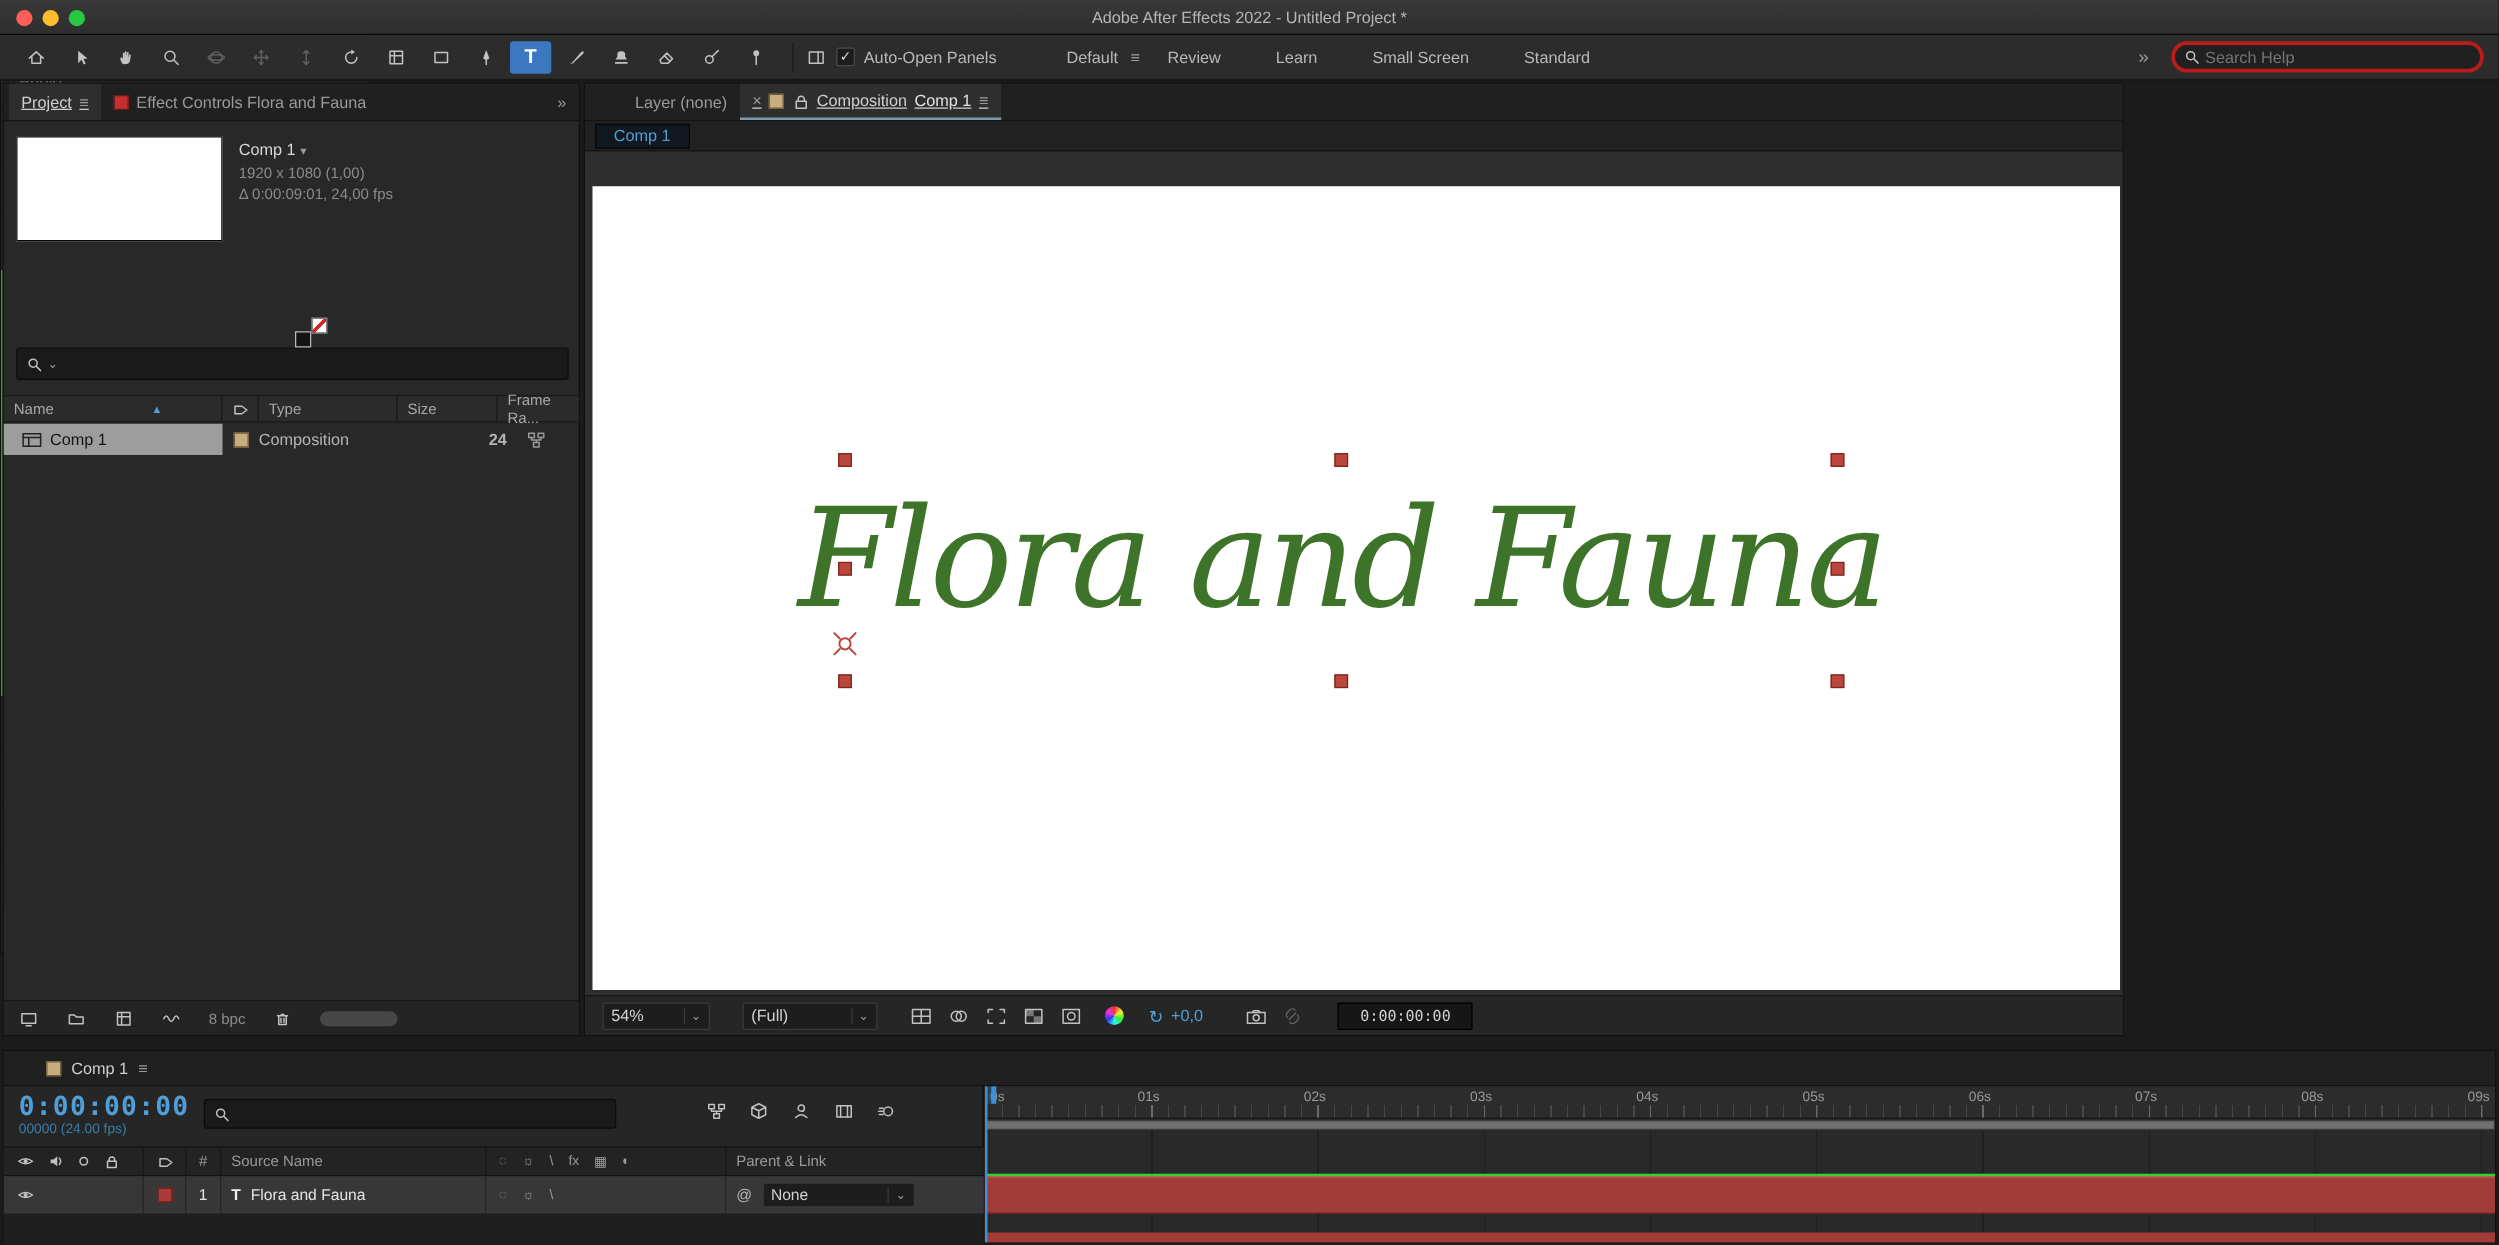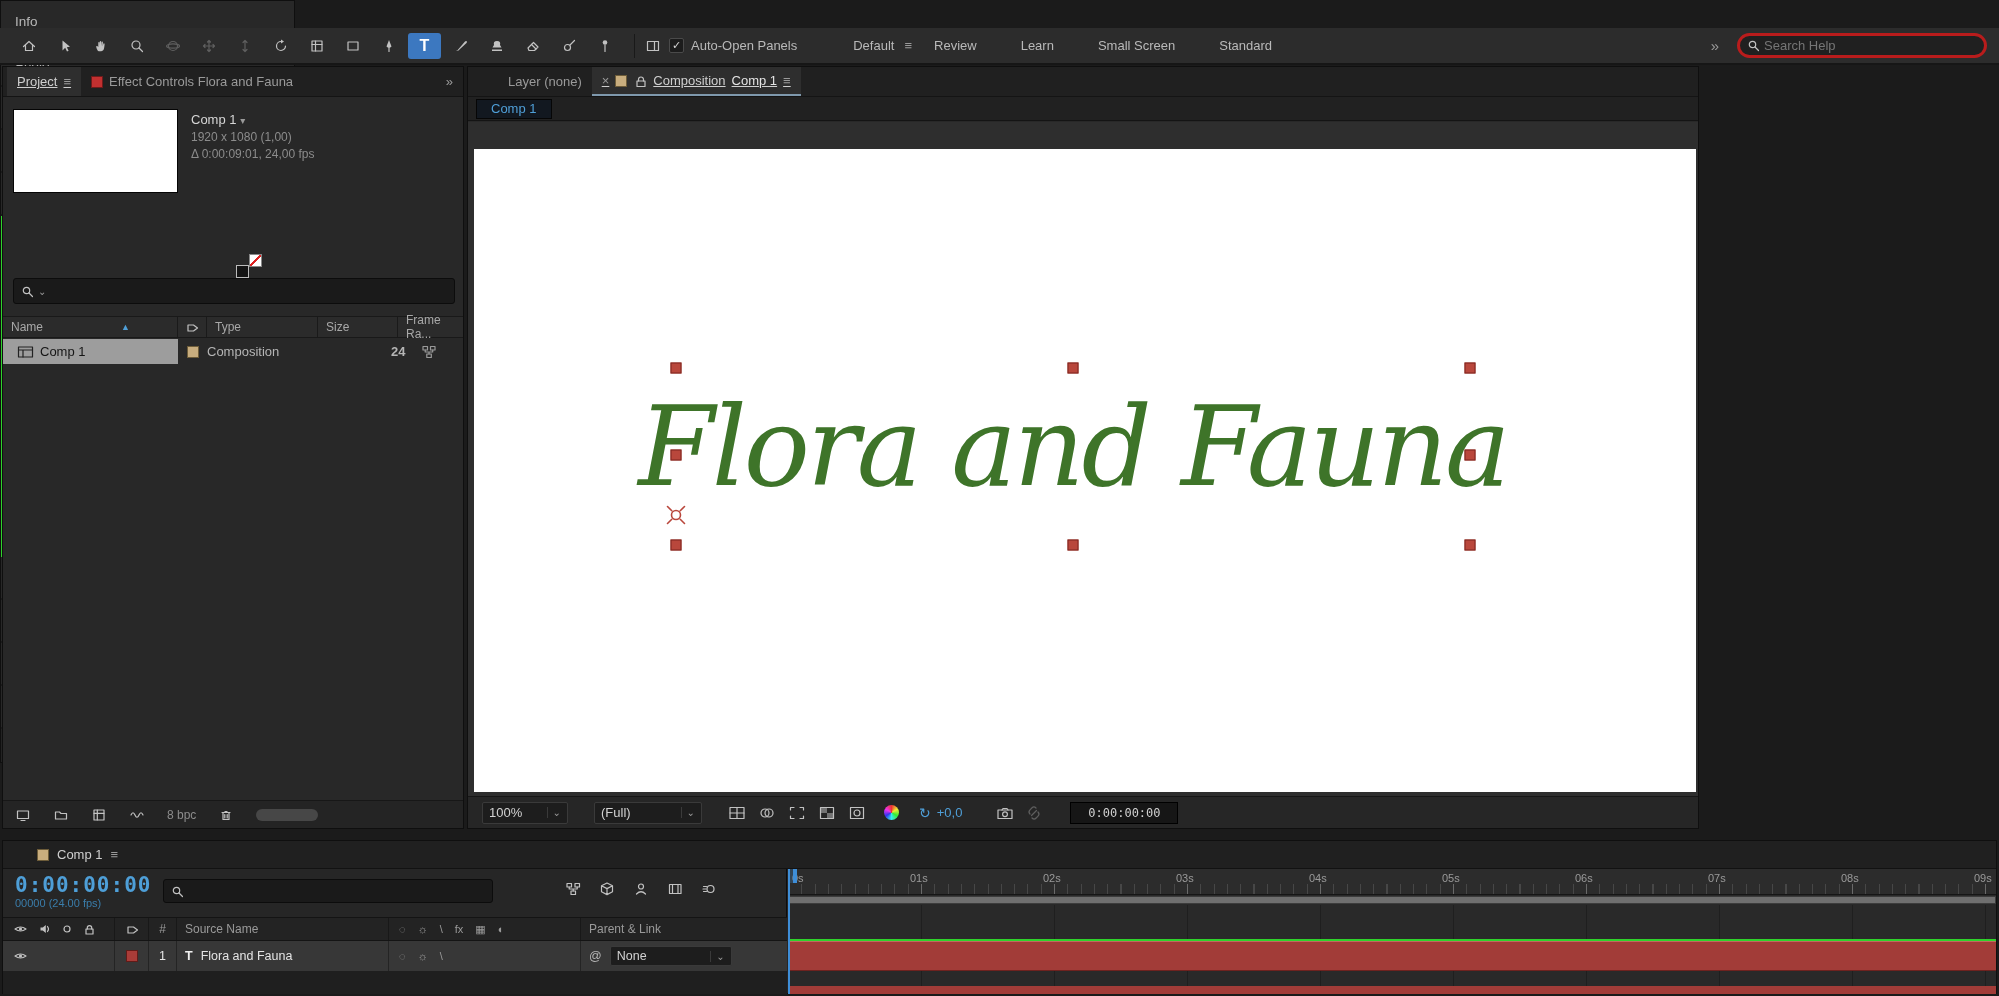--- a/index.html
+++ b/index.html
@@ -117,20 +117,26 @@
   #redbar { position:absolute; left:0; right:0; top:72px; height:30px; background:#a23c38; border-top:1px solid #c06a60; border-bottom:1px solid #6e221f; }
   #redstrip { position:absolute; left:0; right:0; bottom:0; height:8px; background:#a23c38; }
   #playhead-line { position:absolute; left:0; top:0; bottom:0; width:2px; background:#3e8ed8; z-index:5; }
   #playhead-head { position:absolute; left:-7px; top:0; width:16px; height:14px; border-left:4px solid #3e8ed8; border-right:4px solid #3e8ed8; background:rgba(62,142,216,0.25); z-index:6; }
 </style>
 </head>
 <body>
 
 <div id="app">
 
+  <div id="titlebar">
+    <div class="tl-light" style="left:13px; background:#ff5f57;"></div>
+    <div class="tl-light" style="left:34px; background:#febc2e;"></div>
+    <div class="tl-light" style="left:55px; background:#28c840;"></div>
+    <div class="title">Adobe After Effects 2022 - Untitled Project *</div>
+  </div>
 
   <div id="toolbar">
     <div class="tool">
         <svg class="ic" width="16" height="16">
           <path d="M2.5 8.5 L8 3.5 L13.5 8.5 M4.5 7.5 V12.5 H11.5 V7.5"></path>
         </svg>
       </div>
     <div class="tool">
         <svg class="ic" width="16" height="16">
           <path class="f" d="M5.5 2.5 V12.5 L8.2 9.8 L10 13.5 L11.6 12.7 L9.8 9.2 L13 8.8 Z"></path>
@@ -383,21 +389,21 @@
         <div class="hd" style="left:996px; top:396px;"></div>
         <svg class="ic red" width="28" height="28" style="position:absolute; left:202px; top:366px; transform:translate(-50%,-50%); stroke-width:1.6;">
           <circle cx="14" cy="14" r="4.5"></circle>
           <path d="M14 2 V8 M14 20 V26 M2 14 H8 M20 14 H26" transform="rotate(45 14 14)"></path>
         </svg>
       </div>
     </div>
 
     <div id="comp-bottom">
       <div class="dd" style="width:86px;">
-        <span>100%</span>
+        <span>54%</span>
         <span class="dd-caret">⌄</span>
       </div>
       <div class="dd" style="width:108px; margin-left:26px;align-items:center;">
         <span>(Full)</span>
         <span class="dd-caret">⌄</span>
       </div>
       <div class="cb-icon" style="margin-left:26px;">
           <svg class="ic" width="18" height="16">
             <rect x="2" y="2.5" width="14" height="11"></rect>
             <path d="M2 8 H16 M9 2.5 V13.5"></path>

